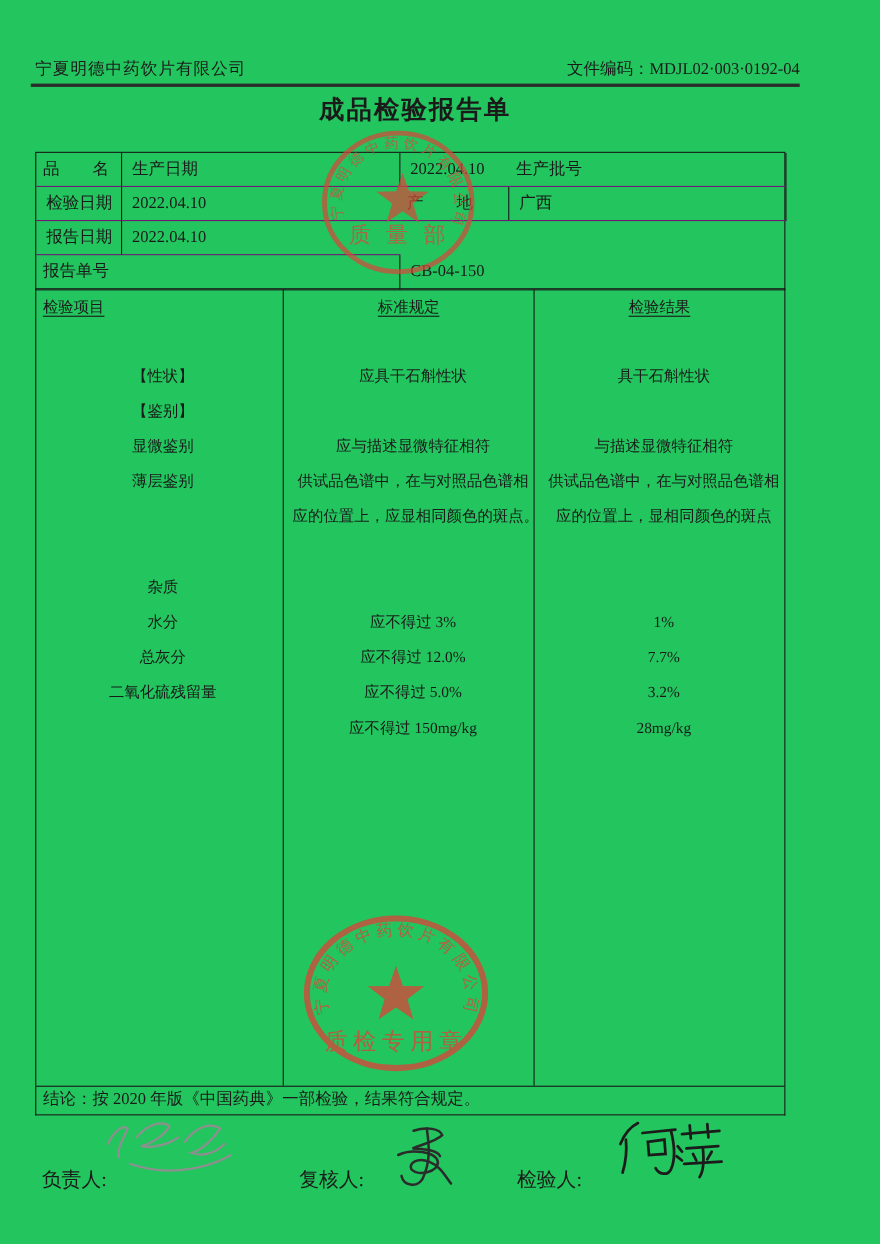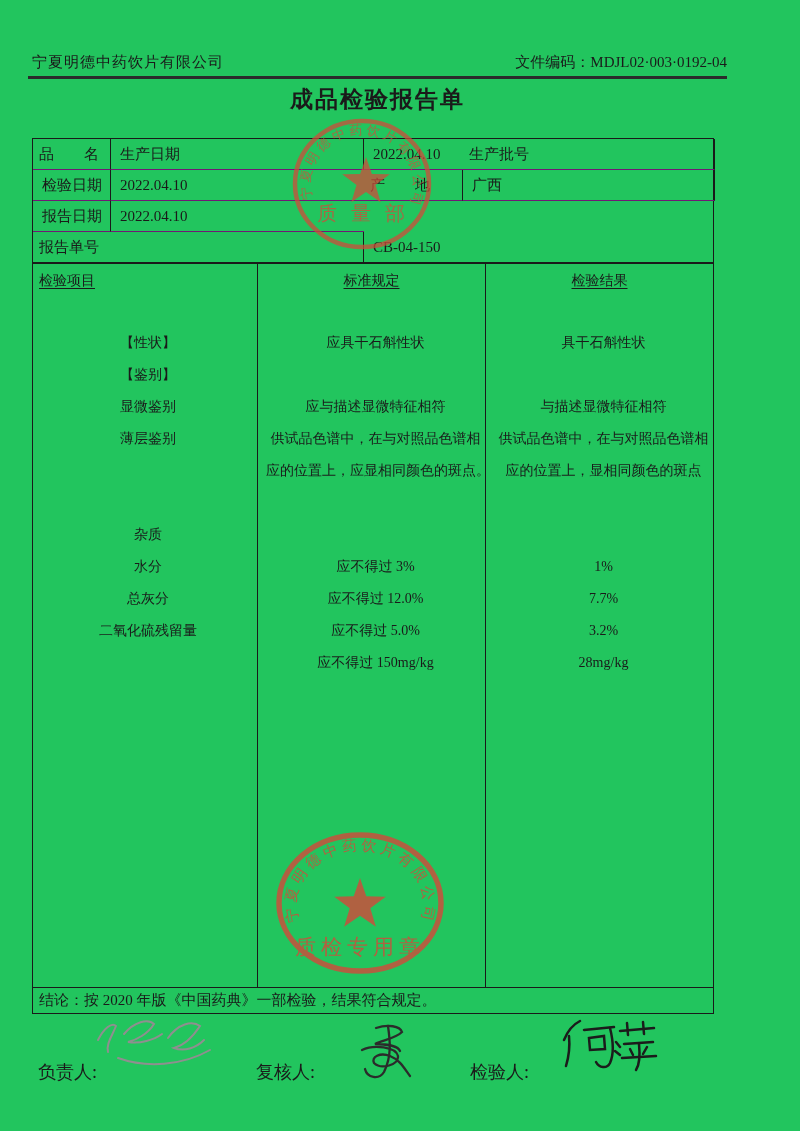--- a/index.html
+++ b/index.html
@@ -153,21 +153,21 @@
         </text>
         <polygon stroke="none" points="85,48 91.3,66.3 110.7,66.7 95.3,78.3 100.9,96.8 85,85.8 69.1,96.8 74.7,78.3 59.3,66.7 78.7,66.3"></polygon>
         <text x="85" y="124" font-size="21" letter-spacing="5" text-anchor="middle" stroke="none">质检专用章</text>
       </g>
     </svg>
   </div>
 
   <div class="concl">结论：按 2020 年版《中国药典》一部检验，结果符合规定。</div>
 
   <div class="sig-label" style="left:38px;">负责人:</div>
-  <div class="sig-label" style="left:256px;">复核人:</div>
+  <div class="sig-label" style="left:272px;">复核人:</div>
   <div class="sig-label" style="left:470px;">检验人:</div>
 
   <div class="sig" style="left:88px;top:1012px;">
     <svg width="135" height="70" viewBox="0 0 135 70">
       <g fill="none" stroke="#8f8f8f" stroke-width="2" stroke-linecap="round">
         <path d="M10,28 C16,16 24,10 28,14 C24,24 18,32 20,40"></path>
         <path d="M36,22 C46,10 60,6 66,12 C60,22 48,28 40,30 C52,32 66,28 74,22"></path>
         <path d="M80,26 C90,12 104,8 112,14 C104,26 94,34 86,36 C96,40 108,36 116,28"></path>
         <path d="M30,46 C58,56 94,54 122,38"></path>
       </g>

